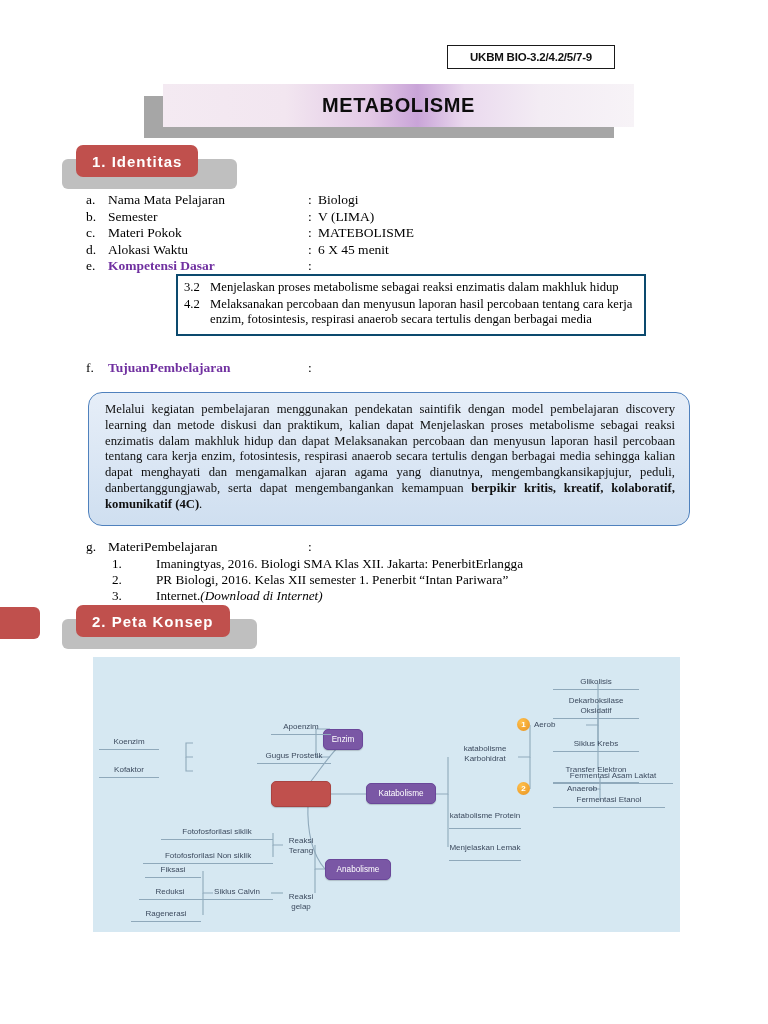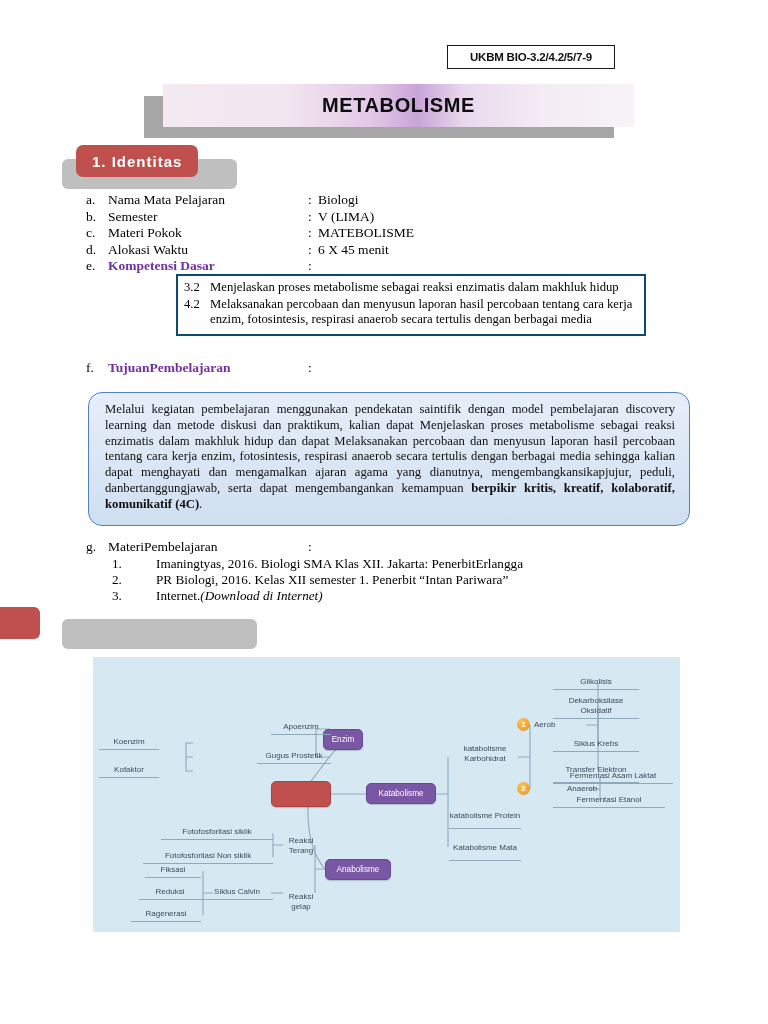--- a/index.html
+++ b/index.html
@@ -363,20 +363,23 @@
   </div>
   <div class="materi-item">
     <span class="materi-num">3.</span>
     <span class="materi-it"><span>Internet.</span><i>(Download di Internet)</i></span>
   </div>
 </div>
 
 <div class="left-strip"></div>
 <div class="sec-banner" id="banner-peta">
   <div class="sec-shadow"></div>
+  <div class="sec-chip">
+    <span>2. Peta Konsep</span>
+  </div>
 </div>
 
 <div class="map">
 
   <svg width="587" height="275">
     <g fill="none" stroke="#8fa9bb" stroke-width="1.1">
 
       <path d="M215,128 C 228,112 240,92 252,84"></path>
 
       <path d="M215,146 C 214,172 218,196 232,212"></path>
@@ -426,21 +429,21 @@
 
   <div class="node pill purple" style="left:232px; top:202px; width:66px; height:21px;">Anabolisme</div>
 
   <div class="node leaf" style="left:178px; top:63px; width:60px; height:15px;">Apoenzim</div>
   <div class="node leaf" style="left:164px; top:92px; width:74px; height:15px;">Gugus Prostetik</div>
   <div class="node leaf" style="left:6px; top:78px; width:60px; height:15px;">Koenzim</div>
   <div class="node leaf" style="left:6px; top:106px; width:60px; height:15px;">Kofaktor</div>
 
   <div class="node plain" style="left:356px; top:84px; width:72px; height:26px;">katabolisme Karbohidrat</div>
   <div class="node leaf" style="left:356px; top:146px; width:72px; height:26px;">katabolisme Protein</div>
-  <div class="node leaf" style="left:356px; top:178px; width:72px; height:26px;">Katabolisme Mata</div>
+  <div class="node leaf" style="left:356px; top:178px; width:72px; height:26px;">Menjelaskan Lemak</div>
 
   <div class="badge" style="left:424px; top:61px;">1</div>
   <div class="node plain" style="left:441px; top:60px; width:48px; height:15px; justify-content:flex-start;">Aerob</div>
   <div class="badge" style="left:424px; top:125px;">2</div>
   <div class="node plain" style="left:441px; top:124px; width:52px; height:15px; justify-content:flex-start;margin-left:33px;">Anaerob</div>
 
   <div class="node leaf" style="left:460px; top:18px; width:86px; height:15px;">Glikolisis</div>
   <div class="node leaf" style="left:460px; top:36px; width:86px; height:26px;">Dekarboksilase Oksidatif</div>
   <div class="node leaf" style="left:460px; top:80px; width:86px; height:15px;">Siklus Krebs</div>
   <div class="node leaf" style="left:460px; top:100px; width:86px; height:26px;">Transfer Elektron</div>

